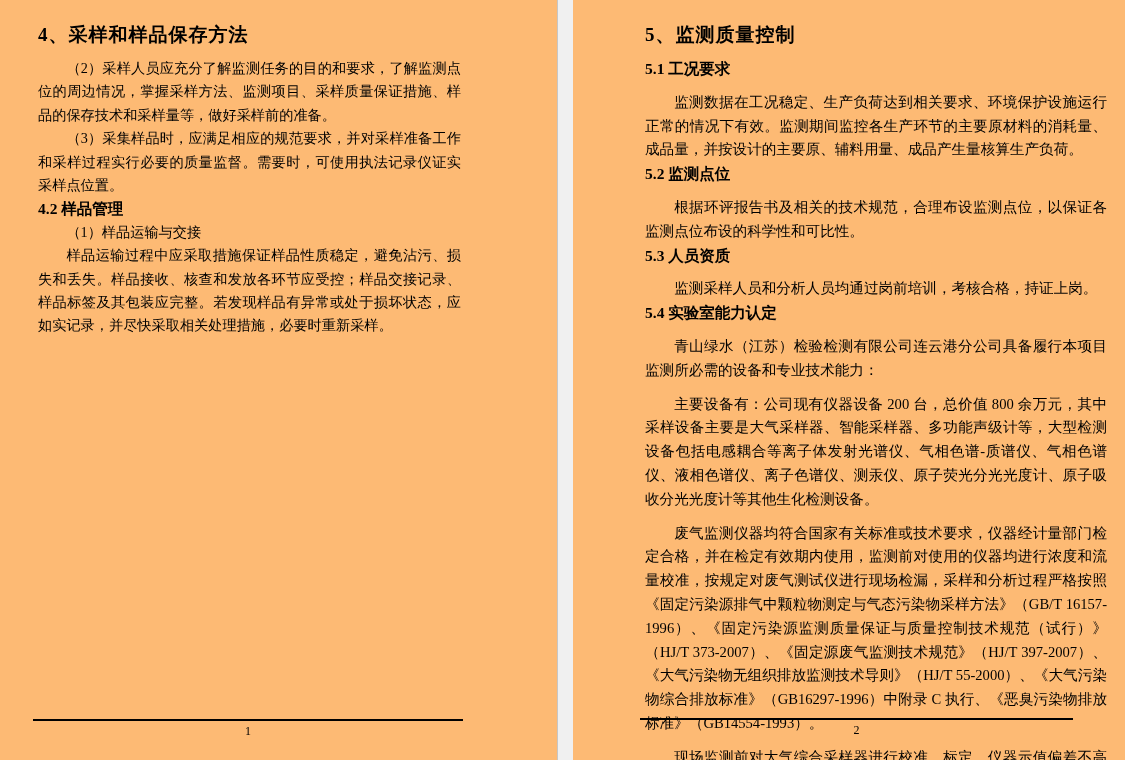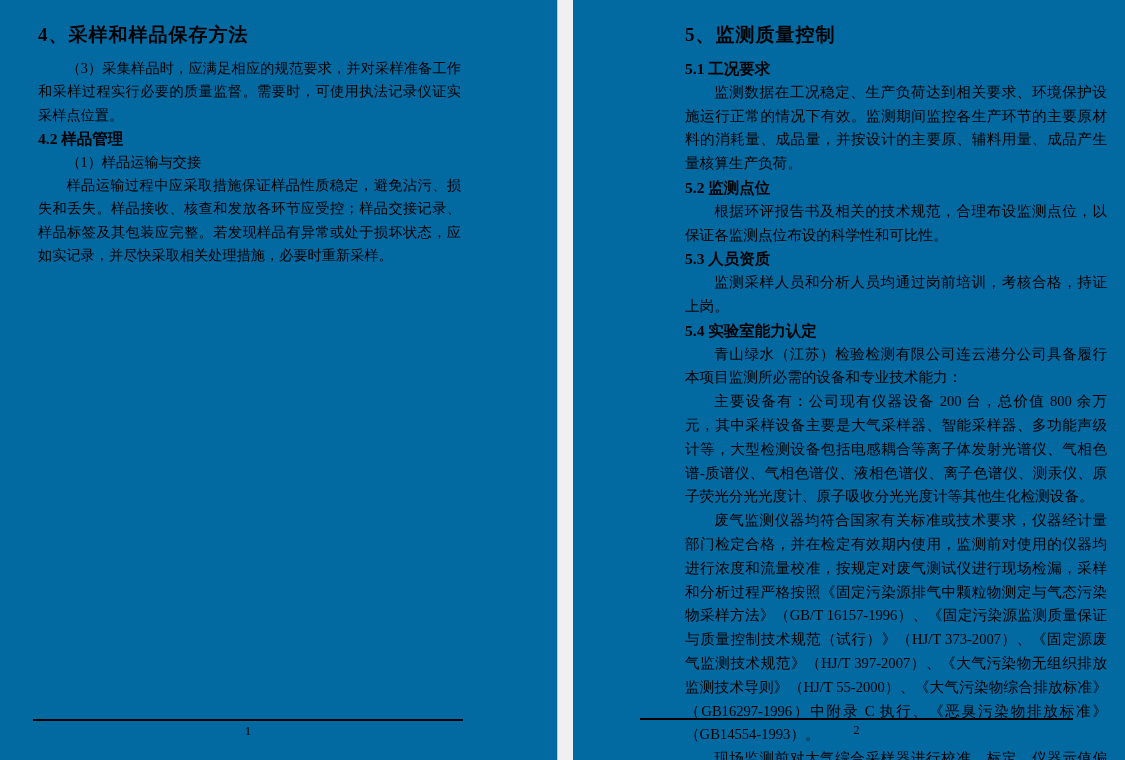--- a/index.html
+++ b/index.html
@@ -9,25 +9,25 @@
     height: 760px;
     background: #ffffff;
     overflow: hidden;
     font-family: "Liberation Serif", "DejaVu Serif", serif;
     color: #000000;
   }
   .page {
     position: absolute;
     top: 0;
     height: 760px;
-    background: #0369a1;
+    background: #fdba74;
     box-sizing: border-box;
   }
   .page-left  { left: 0;     width: 557px; padding: 22px 96px 0 38px; }
-  .page-right { left: 573px; width: 552px; padding: 22px 18px 0 112px; }
+  .page-right { left: 573px; width: 552px; padding: 22px 18px 0 72px; }
 
   .page-divider {
     position: absolute;
     top: 0;
     left: 557px;
     width: 17px;
     height: 760px;
     box-sizing: border-box;
     background: #f0f0f0;
     border-left: 1px solid #c6c6c6;
@@ -48,21 +48,21 @@
   }
   .page-left  .section-title { line-height: 23.4px; }
   .page-right .section-title { line-height: 23.8px; }
 
   .page p {
     margin: 0;
     text-indent: 2em;
     text-align: justify;
   }
   .page-left  p { font-size: 14.2px; line-height: 23.4px; }
-  .page-right p { font-size: 14.6px; line-height: 23.8px; }
+  .page-right p { font-size: 14.6px; line-height: 23.8px; margin-top: 10px; }
 
   .page-footer {
     position: absolute;
     border-top: 2px solid #000000;
     text-align: center;
   }
   .page-left  .page-footer { top: 719px; left: 33px; width: 430px; }
   .page-right .page-footer { top: 718px; left: 67px; width: 433px; }
   .page-num {
     display: inline-block;
@@ -72,20 +72,21 @@
   }
 </style>
 </head>
 <body>
 
 <div class="viewport">
 
   <div class="page page-left">
     <h1 class="doc-heading">4、采样和样品保存方法</h1>
 
+    <p>（2）采样人员应充分了解监测任务的目的和要求，了解监测点位的周边情况，掌握采样方法、监测项目、采样质量保证措施、样品的保存技术和采样量等，做好采样前的准备。</p>
     <p>（3）采集样品时，应满足相应的规范要求，并对采样准备工作和采样过程实行必要的质量监督。需要时，可使用执法记录仪证实采样点位置。</p>
 
     <h2 class="section-title">4.2 样品管理</h2>
     <p>（1）样品运输与交接</p>
     <p>样品运输过程中应采取措施保证样品性质稳定，避免沾污、损失和丢失。样品接收、核查和发放各环节应受控；样品交接记录、样品标签及其包装应完整。若发现样品有异常或处于损坏状态，应如实记录，并尽快采取相关处理措施，必要时重新采样。</p>
 
     <div class="page-footer">
       <span class="page-num">1</span>
     </div>
   </div>

